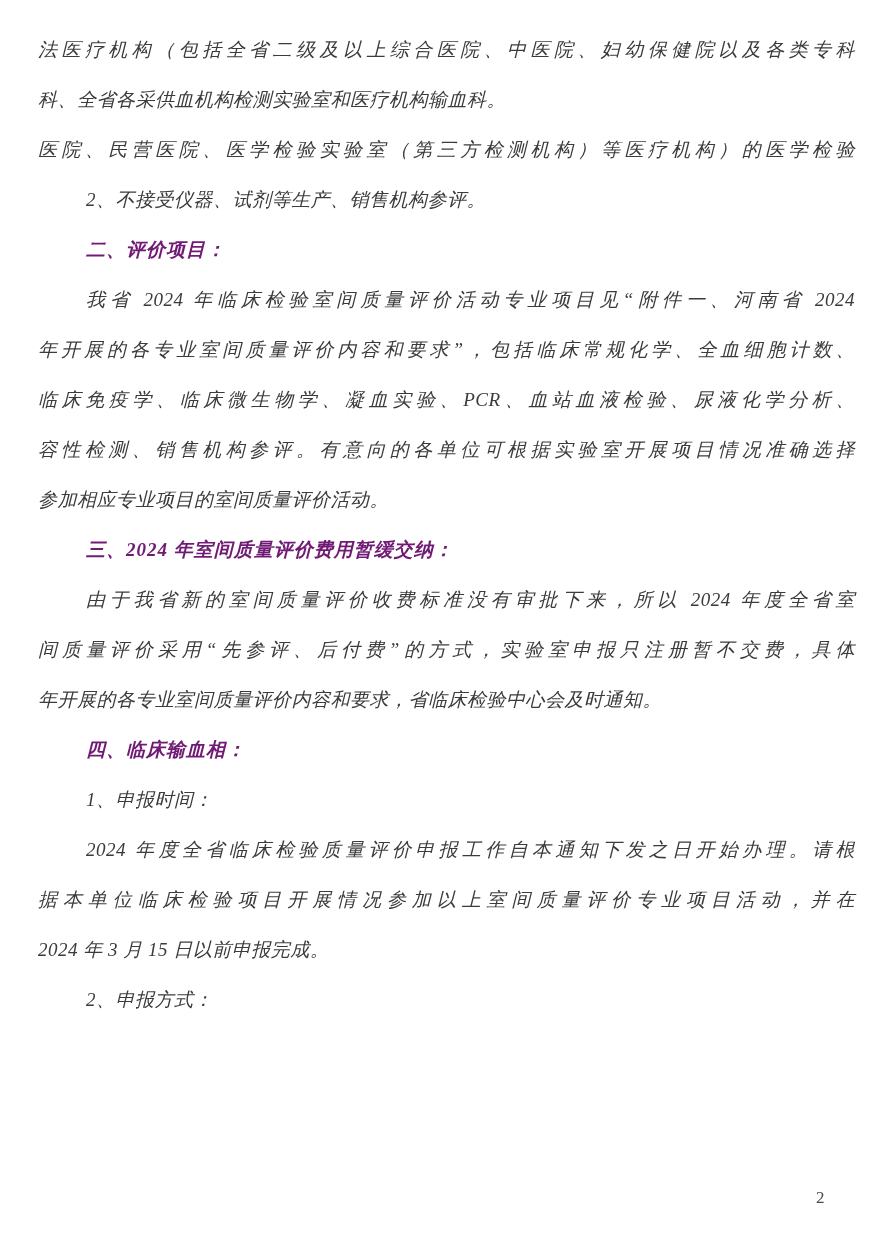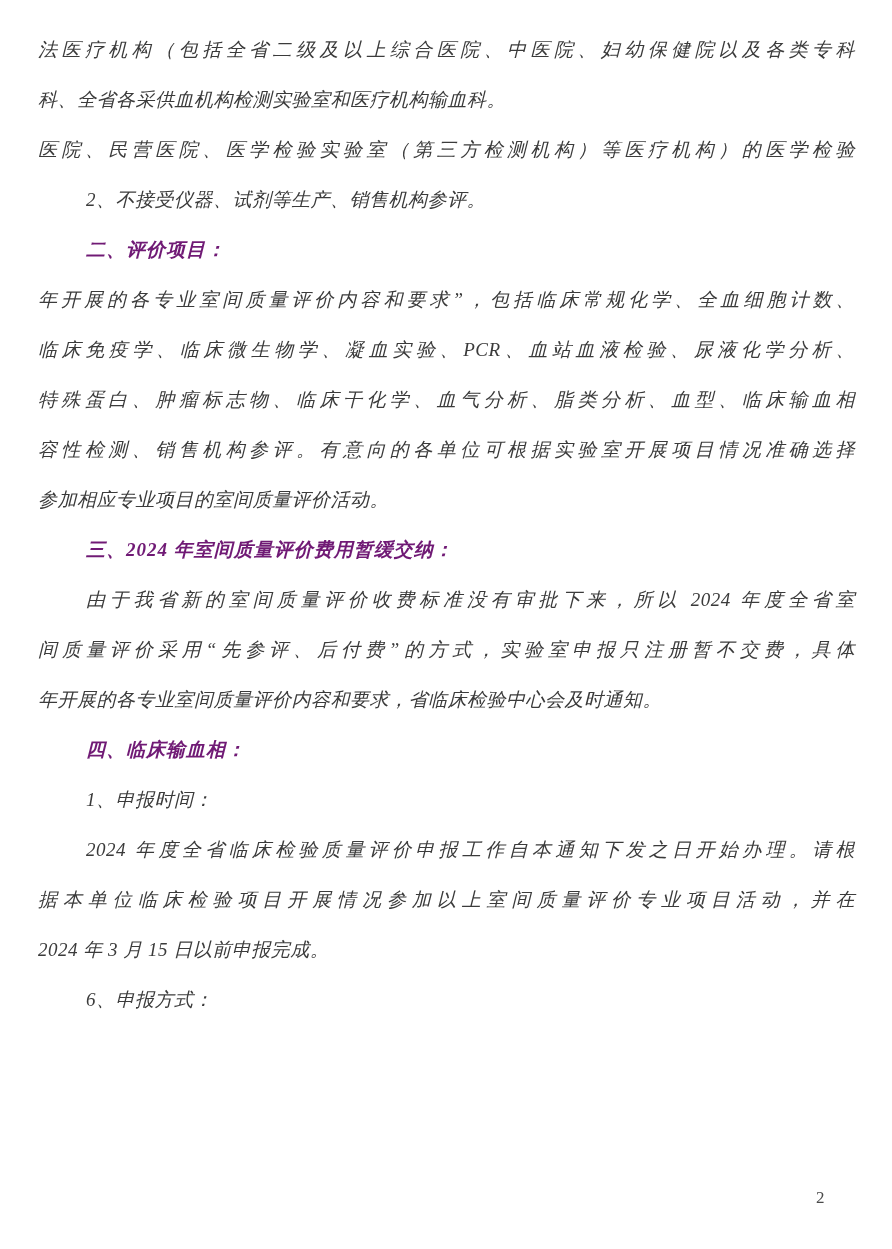--- a/index.html
+++ b/index.html
@@ -60,30 +60,30 @@
 </head>
 <body>
 
 <div class="page">
   <div class="content">
       <div class="line justify">法医疗机构（包括全省二级及以上综合医院、中医院、妇幼保健院以及各类专科</div>
       <div class="line">科、全省各采供血机构检测实验室和医疗机构输血科。</div>
       <div class="line justify">医院、民营医院、医学检验实验室（第三方检测机构）等医疗机构）的医学检验</div>
       <div class="line indent">2、不接受仪器、试剂等生产、销售机构参评。</div>
       <div class="line indent bold">二、评价项目：</div>
+      <div class="line indent justify">我省 2024 年临床检验室间质量评价活动专业项目见“附件一、河南省 2024</div>
       <div class="line justify">年开展的各专业室间质量评价内容和要求”，包括临床常规化学、全血细胞计数、</div>
       <div class="line justify">临床免疫学、临床微生物学、凝血实验、PCR、血站血液检验、尿液化学分析、</div>
-      <div class="line justify">特殊蛋白、肿瘤标志物、临床干化学、血气分析、脂类分析、血型、临床输血相</div>
       <div class="line justify">容性检测、销售机构参评。有意向的各单位可根据实验室开展项目情况准确选择</div>
       <div class="line">参加相应专业项目的室间质量评价活动。</div>
       <div class="line indent bold">三、2024 年室间质量评价费用暂缓交纳：</div>
       <div class="line indent justify">由于我省新的室间质量评价收费标准没有审批下来，所以 2024 年度全省室</div>
       <div class="line justify">间质量评价采用“先参评、后付费”的方式，实验室申报只注册暂不交费，具体</div>
       <div class="line">年开展的各专业室间质量评价内容和要求，省临床检验中心会及时通知。</div>
       <div class="line indent bold">四、临床输血相：</div>
       <div class="line indent">1、申报时间：</div>
       <div class="line indent justify">2024 年度全省临床检验质量评价申报工作自本通知下发之日开始办理。请根</div>
       <div class="line justify">据本单位临床检验项目开展情况参加以上室间质量评价专业项目活动，并在</div>
       <div class="line">2024 年 3 月 15 日以前申报完成。</div>
-      <div class="line indent">6、申报方式：</div>
+      <div class="line indent">2、申报方式：</div>
     </div>
   <div class="page-number">2</div>
 </div>
 
 </body></html>

